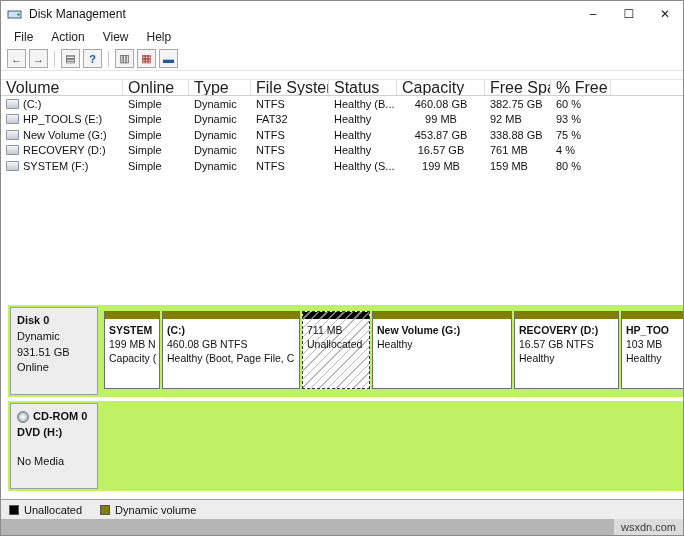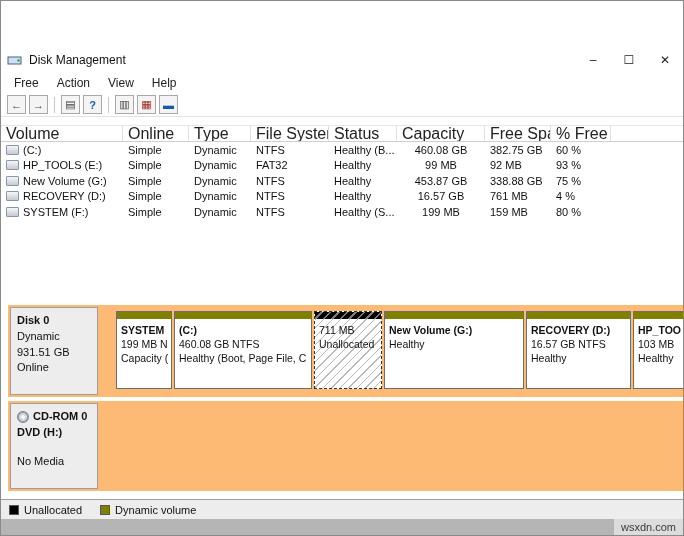--- a/index.html
+++ b/index.html
@@ -1,20 +1,20 @@
 <!DOCTYPE html>
 <html><head>
 <meta charset="utf-8">
 <style>
   * { box-sizing: border-box; margin: 0; padding: 0; }
   html,body { width: 684px; height: 536px; font-family: "Liberation Sans", sans-serif; background: #fff; }
   .window { width: 684px; height: 536px; border: 1px solid #8a8a8a; background: #fff; display: flex; flex-direction: column; overflow: hidden; }
 
   
-  .titlebar { height: 26px; flex: 0 0 auto; display: flex; align-items: center; padding-left: 6px; background: #fff; margin-top: 46px; }
+  .titlebar { height: 26px; flex: 0 0 auto; display: flex; align-items: center; padding-left: 6px; background: #fff; }
   .title-icon { display: inline-flex; width: 16px; height: 14px; align-items: center; }
   .title { font-size: 12px; color: #111; margin-left: 6px; flex: 1; }
   .controls { display: flex; height: 100%; }
   .win-btn { width: 36px; height: 100%; display: flex; align-items: center; justify-content: center; font-size: 12px; color: #222; cursor: default; }
 
   
   .menubar { height: 20px; flex: 0 0 auto; display: flex; align-items: center; font-size: 12px; color: #222; padding-left: 4px; }
   .menu-item { padding: 0 9px; }
 
   
@@ -31,21 +31,21 @@
   .row { display: flex; height: 15.5px; align-items: center; font-size: 11px; color: #111; }
   .td { padding: 0 5px; white-space: nowrap; overflow: hidden; }
   .c0 { width: 122px; } .c1 { width: 66px; } .c2 { width: 62px; } .c3 { width: 78px; }
   .c4 { width: 68px; } .c5 { width: 88px; text-align: center; } .c6 { width: 66px; } .c7 { width: 60px; }
   .cfill { flex: 1; border-right: none; }
   .vol-cell { display: flex; align-items: center; gap: 4px; }
   .vol-icon { display: inline-block; width: 13px; height: 10px; border: 1px solid #8a96a5; border-radius: 1px; background: linear-gradient(180deg, #f5f6f7, #c6cbd2); flex: 0 0 auto; }
 
   
   .graph { flex: 0 0 200px; background: #fff; padding: 6px 0 0 7px; overflow: hidden; }
-  .disk-row { background: #fdba74; display: flex; margin-bottom: 4px; gap: 12px; }
+  .disk-row { background: #bef264; display: flex; margin-bottom: 4px; }
   .disk-row.d0 { height: 92px; }
   .disk-row.cd { height: 90px; }
   .disk-info { width: 88px; flex: 0 0 88px; margin: 2px; background: #ededed; border: 1px solid #9e9e9e; padding: 5px 6px; font-size: 11px; line-height: 1.4; color: #111; overflow: hidden; }
   .disk-name { font-weight: bold; font-size: 11px; display: flex; align-items: center; gap: 4px; margin-bottom: 1px; white-space: nowrap; }
   .bold { font-weight: bold; }
   .line-gap { height: 13px; }
   .cd-icon { display: inline-block; width: 12px; height: 12px; border-radius: 50%; border: 1px solid #7d8794; background: radial-gradient(circle, #ffffff 0 2px, #cfd6dd 2px 4px, #9aa3ad 4px 6px); flex: 0 0 auto; }
   .partitions { flex: 1; display: flex; padding: 6px 0 6px 4px; overflow: hidden; }
   .part { height: 78px; background: #fff; border: 1px solid #6e6e6e; margin-right: 2px; flex: 0 0 auto; display: flex; flex-direction: column; overflow: hidden; }
   .band { height: 7px; background: #808000; flex: 0 0 auto; }
@@ -82,21 +82,21 @@
     </span>
     <span class="title">Disk Management</span>
     <div class="controls">
       <div class="win-btn">–</div>
       <div class="win-btn">☐</div>
       <div class="win-btn">✕</div>
     </div>
   </div>
 
   <div class="menubar">
-    <span class="menu-item">Free</span>
+    <span class="menu-item">File</span>
     <span class="menu-item">Action</span>
     <span class="menu-item">View</span>
     <span class="menu-item">Help</span>
   </div>
 
   <div class="toolbar">
     <span class="tb">←</span>
     <span class="tb">→</span>
     <span class="sep"></span>
     <span class="tb">▤</span>

